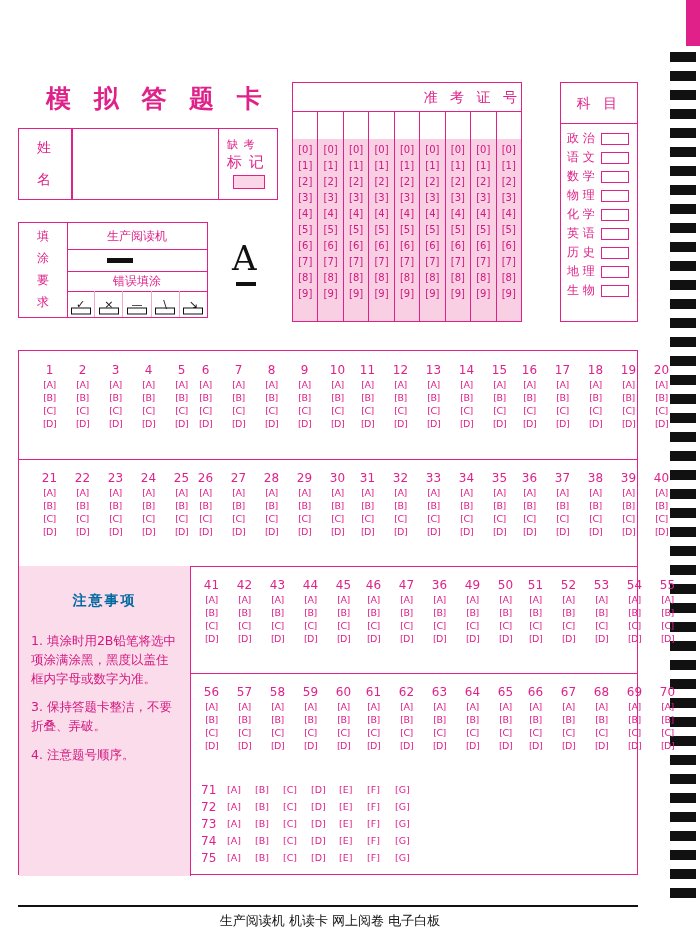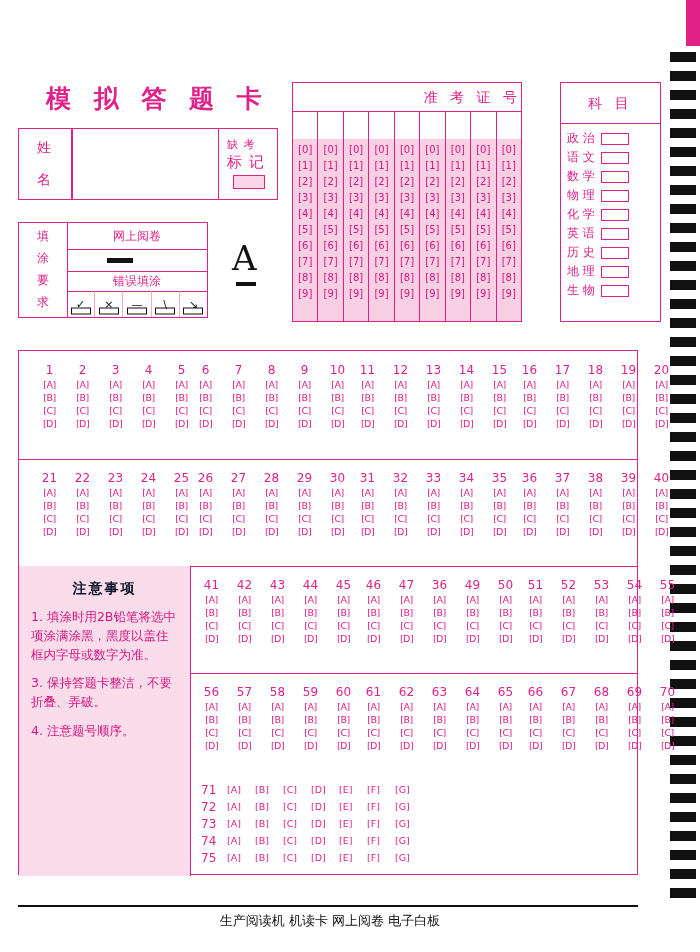--- a/index.html
+++ b/index.html
@@ -71,37 +71,37 @@
   #exam-box{left:292px;top:82px;width:230px;height:240px;}
   #exam-title{position:absolute;left:0;top:0;right:0;height:28px;border-bottom:1.5px solid #e0218a;text-align:right;line-height:28px;font-size:14px;letter-spacing:4px;}
   #exam-write{position:absolute;left:0;top:28px;right:0;height:28px;border-bottom:1.5px solid #e0218a;display:flex;}
   #exam-write div{flex:1;border-right:1px solid #e0218a;}
   #exam-write div:last-child{border-right:none;}
   #exam-digits{position:absolute;left:0;top:56px;right:0;bottom:0;display:flex;}
   .digcol{flex:1;border-right:1px solid #e0218a;background:#f8cfe3;padding-top:3px;}
   .digcol:last-child{border-right:none;}
   .digcol .d{height:16px;line-height:16px;text-align:center;font-size:10px;color:#d2177f;}
   
-  #subject-box{left:560px;top:82px;width:101px;height:240px;}
+  #subject-box{left:560px;top:82px;width:78px;height:240px;}
   #subject-title{position:absolute;left:0;top:0;right:0;height:40px;border-bottom:1.5px solid #e0218a;text-align:center;line-height:40px;font-size:14px;letter-spacing:4px;}
   #subject-list{position:absolute;left:0;top:40px;right:0;bottom:0;padding:6px 0 0 0;}
   .subj-row{display:flex;align-items:center;height:19px;padding-left:6px;}
   .subj-row .nm{font-size:12px;width:34px;}
   .subj-row .bub{width:26px;height:10px;border:1px solid #e0218a;}
   
   #answers-frame{left:18px;top:350px;width:620px;height:525px;}
   .block{position:absolute;left:0;right:0;border-bottom:1.5px solid #e0218a;}
   .qgroup{position:absolute;top:0;}
   .qg-head{display:flex;}
   .qg-head .qn{width:33px;text-align:center;font-size:12px;color:#e0218a;}
   .qrow{display:flex;margin-top:2px;}
   .qrow .opt{width:33px;text-align:center;font-size:9.5px;color:#e0218a;letter-spacing:-0.5px;}
   
   #notes{position:absolute;left:0;top:215px;width:172px;height:310px;background:#fbdceb;border-right:1.5px solid #e0218a;box-sizing:border-box;}
-  #notes h4{margin:0;padding:14px 0 10px;text-align:center;font-size:14px;color:#0f172a;letter-spacing:2px;}
+  #notes h4{margin:12px;padding:14px 0 10px;text-align:center;font-size:14px;color:#0369a1;letter-spacing:2px;}
   #notes p{margin:0 0 10px;padding:0 12px;font-size:12.5px;line-height:1.5;color:#d2177f;}
   
   #longrows{position:absolute;left:172px;top:430px;right:0;height:95px;}
   .longrow{display:flex;align-items:center;height:17px;padding-left:10px;}
   .longrow .ln{width:26px;font-size:12px;color:#e0218a;}
   .longrow .lo{width:28px;font-size:9.5px;color:#e0218a;}
   
   #footer-line{position:absolute;left:18px;top:905px;width:620px;height:2px;background:#111;}
   #footer-text{position:absolute;left:0;top:912px;width:660px;text-align:center;font-size:13px;color:#111;}
 </style>
@@ -177,21 +177,21 @@
       <div class="bubble"></div>
     </div>
 
     <div class="box" id="fill-box">
       <div class="leftcol">
         <span>填</span>
         <span>涂</span>
         <span>要</span>
         <span>求</span>
       </div>
-      <div class="hdr1">网上阅卷</div>
+      <div class="hdr1">生产阅读机</div>
       <div class="correct">
           <div class="bar"></div>
         </div>
       <div class="hdr2">错误填涂</div>
       <div class="wrong">
         <div class="wrong-cells">
           <div class="wc">
               <span class="mark">✓</span>
               <div class="rect" style="top:76%"></div>
             </div>

